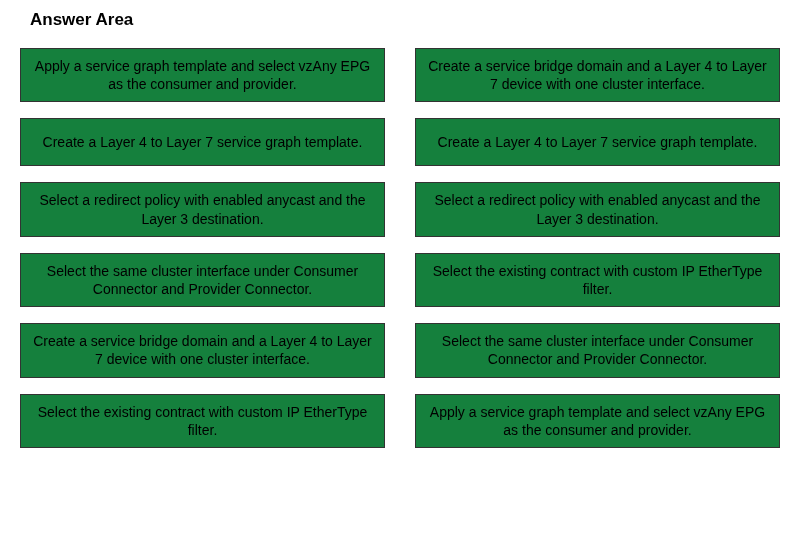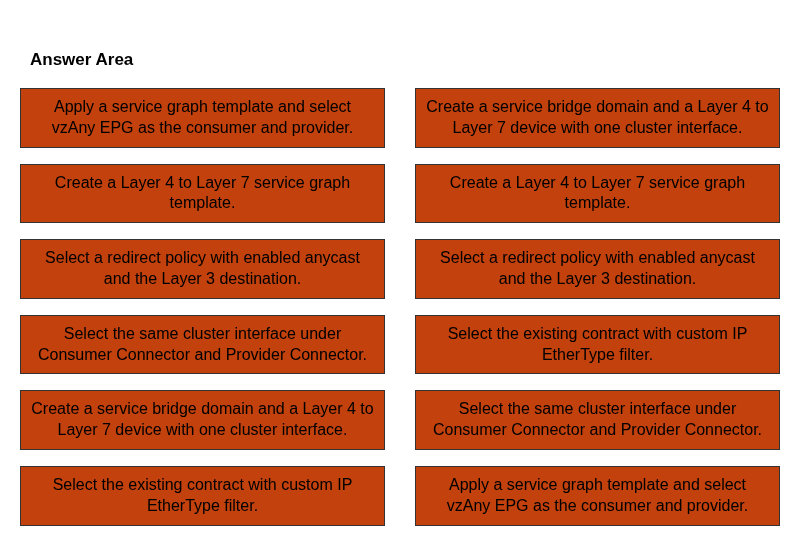--- a/index.html
+++ b/index.html
@@ -12,38 +12,37 @@
       background: #ffffff;
       width: 801px;
       height: 543px;
       padding: 10px 20px;
     }
     .title {
       font-size: 17px;
       font-weight: bold;
       margin-bottom: 18px;
       margin-left: 10px;
-      margin-top: 40px;
     }
     .columns {
       display: flex;
       gap: 30px;
     }
     .column {
       display: flex;
       flex-direction: column;
       gap: 16px;
       width: 365px;
     }
     .item {
-      background: #c2410c;
+      background: #15803d;
       border: 1px solid #333;
       padding: 8px 10px;
       text-align: center;
-      font-size: 16px;
+      font-size: 14px;
       line-height: 1.3;
       min-height: 48px;
       display: flex;
       align-items: center;
       justify-content: center;
       cursor: move;
     }
   </style>
 </head>
 <body>

